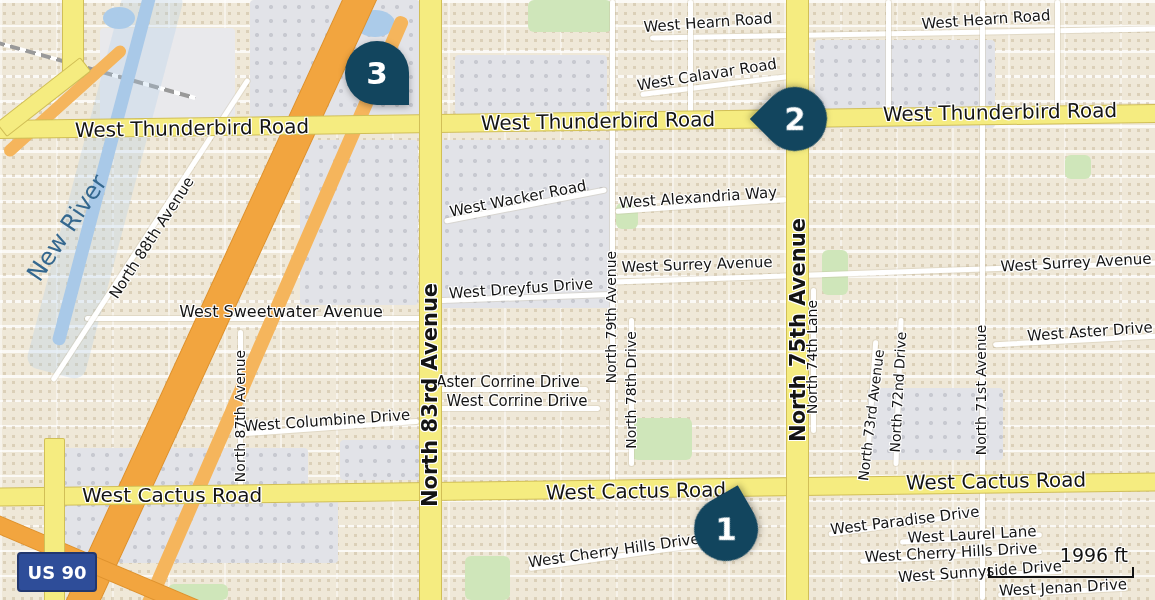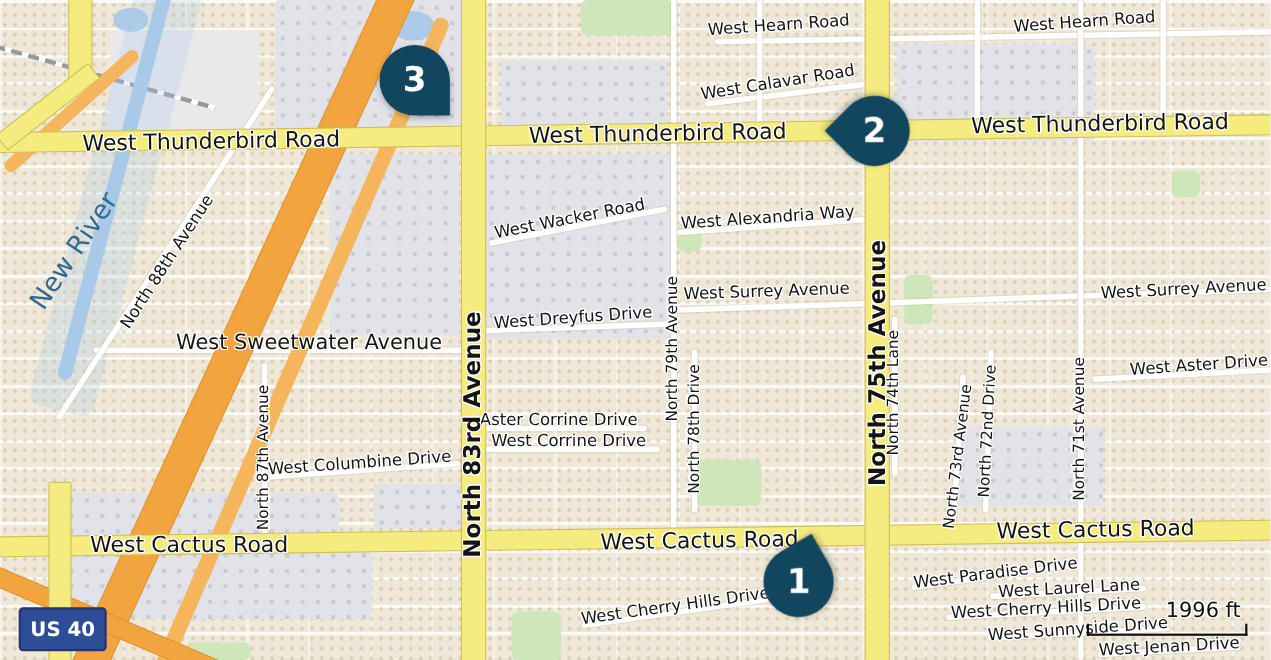--- a/index.html
+++ b/index.html
@@ -121,21 +121,21 @@
     <div class="lbl" style="left: 986px; top: 20px; font-size: 15px; transform: translate(-50%, -50%) rotate(-4deg);">West Hearn Road</div>
     <div class="lbl" style="left: 707px; top: 75px; font-size: 15px; transform: translate(-50%, -50%) rotate(-9deg);">West Calavar Road</div>
     <div class="lbl" style="left: 192px; top: 128px; font-size: 20px; transform: translate(-50%, -50%) rotate(-1deg);">West Thunderbird Road</div>
     <div class="lbl" style="left: 598px; top: 121px; font-size: 20px; transform: translate(-50%, -50%) rotate(-1deg);">West Thunderbird Road</div>
     <div class="lbl" style="left: 1000px; top: 112px; font-size: 20px; transform: translate(-50%, -50%) rotate(-1deg);">West Thunderbird Road</div>
     <div class="lbl" style="left: 518px; top: 199px; font-size: 15px; transform: translate(-50%, -50%) rotate(-11deg);">West Wacker Road</div>
     <div class="lbl" style="left: 698px; top: 198px; font-size: 15px; transform: translate(-50%, -50%) rotate(-4deg);">West Alexandria Way</div>
     <div class="lbl" style="left: 697px; top: 265px; font-size: 15px; transform: translate(-50%, -50%) rotate(-2deg);">West Surrey Avenue</div>
     <div class="lbl" style="left: 1076px; top: 263px; font-size: 15px; transform: translate(-50%, -50%) rotate(-3deg);">West Surrey Avenue</div>
     <div class="lbl" style="left: 521px; top: 289px; font-size: 15px; transform: translate(-50%, -50%) rotate(-4deg);">West Dreyfus Drive</div>
-    <div class="lbl" style="left: 281px; top: 312px; font-size: 19px; transform: translate(-50%, -50%) rotate(0deg);">West Sweetwater Avenue</div>
+    <div class="lbl" style="left: 281px; top: 312px; font-size: 16px; transform: translate(-50%, -50%) rotate(0deg);">West Sweetwater Avenue</div>
     <div class="lbl" style="left: 1090px; top: 332px; font-size: 15px; transform: translate(-50%, -50%) rotate(-4deg);">West Aster Drive</div>
     <div class="lbl" style="left: 508px; top: 382px; font-size: 15px; transform: translate(-50%, -50%) rotate(0deg);">Aster Corrine Drive</div>
     <div class="lbl" style="left: 517px; top: 401px; font-size: 15px; transform: translate(-50%, -50%) rotate(0deg);">West Corrine Drive</div>
     <div class="lbl" style="left: 327px; top: 421px; font-size: 15px; transform: translate(-50%, -50%) rotate(-4deg);">West Columbine Drive</div>
     <div class="lbl" style="left: 172px; top: 495px; font-size: 20px; transform: translate(-50%, -50%) rotate(0deg);">West Cactus Road</div>
     <div class="lbl" style="left: 636px; top: 491px; font-size: 20px; transform: translate(-50%, -50%) rotate(-1deg);">West Cactus Road</div>
     <div class="lbl" style="left: 996px; top: 481px; font-size: 20px; transform: translate(-50%, -50%) rotate(-1deg);">West Cactus Road</div>
     <div class="lbl" style="left: 905px; top: 521px; font-size: 15px; transform: translate(-50%, -50%) rotate(-7deg);">West Paradise Drive</div>
     <div class="lbl" style="left: 972px; top: 535px; font-size: 15px; transform: translate(-50%, -50%) rotate(-3deg);">West Laurel Lane</div>
     <div class="lbl" style="left: 951px; top: 553px; font-size: 15px; transform: translate(-50%, -50%) rotate(-3deg);">West Cherry Hills Drive</div>
@@ -146,21 +146,21 @@
     <div class="lbl" style="left: 798px; top: 330px; font-size: 21px; transform: translate(-50%, -50%) rotate(-90deg); font-weight: bold;">North 75th Avenue</div>
     <div class="lbl" style="left: 152px; top: 238px; font-size: 15px; transform: translate(-50%, -50%) rotate(-57deg);">North 88th Avenue</div>
     <div class="lbl" style="left: 240px; top: 416px; font-size: 14px; transform: translate(-50%, -50%) rotate(-90deg);">North 87th Avenue</div>
     <div class="lbl" style="left: 611px; top: 317px; font-size: 14px; transform: translate(-50%, -50%) rotate(-90deg);">North 79th Avenue</div>
     <div class="lbl" style="left: 631px; top: 390px; font-size: 14px; transform: translate(-50%, -50%) rotate(-90deg);">North 78th Drive</div>
     <div class="lbl" style="left: 812px; top: 357px; font-size: 14px; transform: translate(-50%, -50%) rotate(-90deg);">North 74th Lane</div>
     <div class="lbl" style="left: 871px; top: 415px; font-size: 14px; transform: translate(-50%, -50%) rotate(-83deg);">North 73rd Avenue</div>
     <div class="lbl" style="left: 898px; top: 392px; font-size: 14px; transform: translate(-50%, -50%) rotate(-87deg);">North 72nd Drive</div>
     <div class="lbl" style="left: 981px; top: 390px; font-size: 14px; transform: translate(-50%, -50%) rotate(-90deg);">North 71st Avenue</div>
     <div class="lbl" style="left: 67px; top: 228px; font-size: 24px; transform: translate(-50%, -50%) rotate(-56deg); color: rgb(53, 104, 143); text-shadow: none;">New River</div>
-    <div id="shield">US 40</div>
+    <div id="shield">US 90</div>
   <div id="scalebar">
     <div class="txt lbl" style="position:static;transform:none;">1996 ft</div>
     <div class="bar"></div>
   </div>
 <div class="pin" style="left: 694px; top: 497px; transform: rotate(-120deg); z-index: 50;">
       <span style="transform: rotate(120deg);">1</span>
     </div>
     <div class="pin" style="left: 763px; top: 87px; transform: rotate(135deg); z-index: 50;">
       <span style="transform: rotate(-135deg);">2</span>
     </div>

